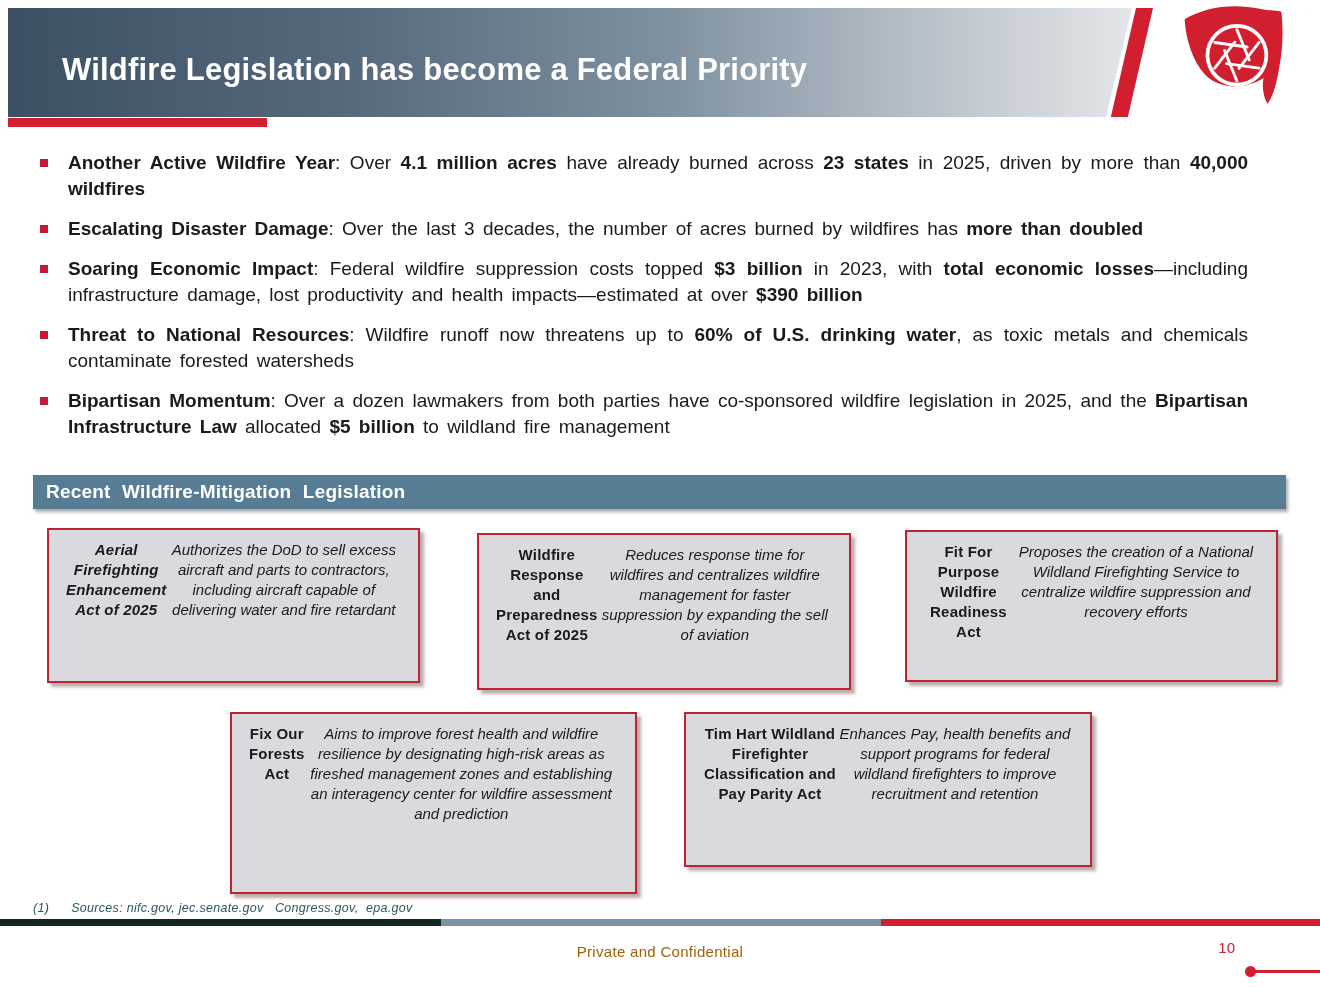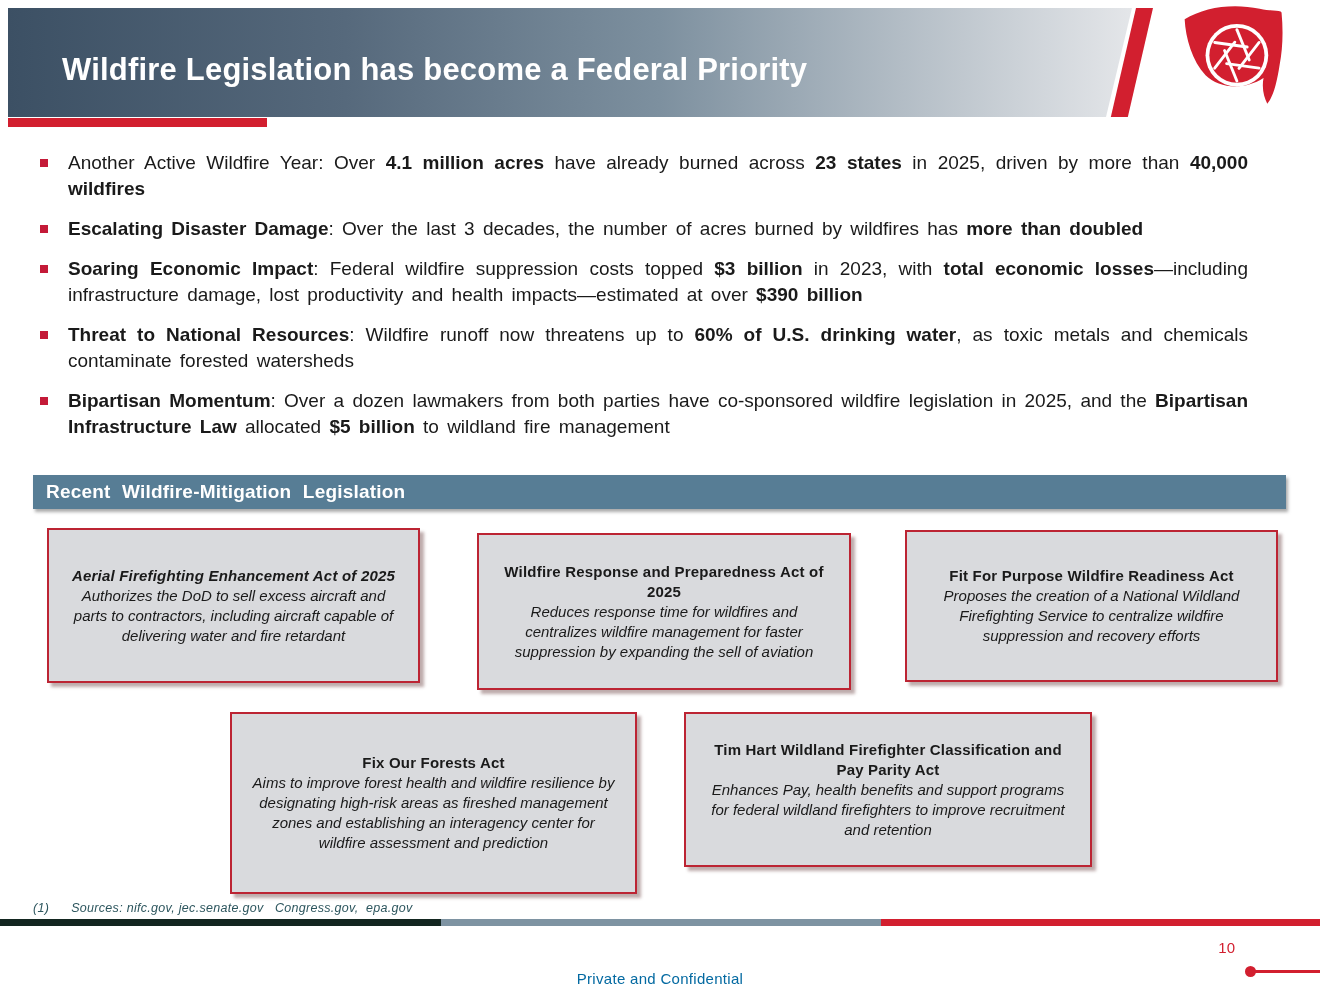--- a/index.html
+++ b/index.html
@@ -62,21 +62,21 @@
     padding-left:13px; color:#ffffff; font-weight:700; font-size:19px;
     word-spacing:6px; letter-spacing:0.2px;text-align:right;
   }
 
   
   .leg-box {
     position:absolute;
     background:var(--box-bg,#d9dadd);
     border:2px solid var(--box-border,#bc2433);
     box-shadow:4px 4px 3px rgba(110,70,70,0.45);
-    display:flex; flex-direction:column; align-items:center; justify-content:center;
+    display:flex; flex-direction:row; justify-content:center;
     text-align:center; padding:10px 17px;
   }
   .leg-box .box-title { font-size:15px; font-weight:700; line-height:20px; letter-spacing:0.2px; }
   .leg-box .box-title.t-italic { font-style:italic; }
   .leg-box .box-body { font-size:15px; font-style:italic; line-height:20px; }
   #box-1 { left:47px;  top:528px; width:373px; height:155px; }
   #box-2 { left:477px; top:533px; width:374px; height:157px; }
   #box-3 { left:905px; top:530px; width:373px; height:152px; }
   #box-4 { left:230px; top:712px; width:407px; height:182px; }
   #box-5 { left:684px; top:712px; width:408px; height:155px; }
@@ -90,22 +90,22 @@
   .footnote-marker { margin-right:22px; }
   .footnote-text { white-space:pre; }
 
   .footer-bar { position:absolute; left:0; top:919px; width:1320px; height:7px; }
   .footer-bar .seg { position:absolute; top:0; height:7px; }
   .seg-dark  { left:0;     width:441px; background:var(--bar-dark,#132620); }
   .seg-slate { left:441px; width:440px; background:var(--bar-slate,#7e93a2); }
   .seg-red   { left:881px; width:439px; background:var(--accent-red,#d21f2f); }
 
   .confidential {
-    position:absolute; left:0; top:970px; width:1320px; text-align:center;
-    font-size:15px; color:#0369a1; letter-spacing:0.3px;
+    position:absolute; left:0; top:943px; width:1320px; text-align:center;
+    font-size:15px; color:#a16207; letter-spacing:0.3px;
   }
   .page-number {
     position:absolute; left:1179px; top:939px; width:56px; text-align:right;
     font-size:15px; color:var(--accent-red,#d21f2f);
   }
   .page-line {
     position:absolute; left:1252px; top:970px; width:68px; height:3px;
     background:var(--accent-red,#d21f2f);
   }
   .page-dot {
@@ -143,21 +143,21 @@
         <line x1="62" y1="27" x2="75" y2="59" transform="rotate(180 62 54)"></line>
         <line x1="62" y1="27" x2="75" y2="59" transform="rotate(240 62 54)"></line>
         <line x1="62" y1="27" x2="75" y2="59" transform="rotate(300 62 54)"></line>
       </g>
     </svg>
   </div>
 
   <div class="bullet-list">
     <div class="bullet">
       <span class="bullet-marker"></span>
-      <p class="bullet-text"><span style="font-weight: 400;">Another Active Wildfire Year</span><span>: Over </span><span style="font-weight: 700;">4.1 million acres</span><span> have already burned across </span><span style="font-weight: 700;">23 states</span><span> in 2025, driven by more than </span><span style="font-weight: 700;">40,000 wildfires</span></p>
+      <p class="bullet-text"><span style="font-weight: 700;">Another Active Wildfire Year</span><span>: Over </span><span style="font-weight: 700;">4.1 million acres</span><span> have already burned across </span><span style="font-weight: 700;">23 states</span><span> in 2025, driven by more than </span><span style="font-weight: 700;">40,000 wildfires</span></p>
     </div>
     <div class="bullet">
       <span class="bullet-marker"></span>
       <p class="bullet-text"><span style="font-weight: 700;">Escalating Disaster Damage</span><span>: Over the last 3 decades, the number of acres burned by wildfires has </span><span style="font-weight: 700;">more than doubled</span></p>
     </div>
     <div class="bullet">
       <span class="bullet-marker"></span>
       <p class="bullet-text"><span style="font-weight: 700;">Soaring Economic Impact</span><span>: Federal wildfire suppression costs topped </span><span style="font-weight: 700;">$3 billion</span><span> in 2023, with </span><span style="font-weight: 700;">total economic losses</span><span>—including infrastructure damage, lost productivity and health impacts—estimated at over </span><span style="font-weight: 700;">$390 billion</span></p>
     </div>
     <div class="bullet">

